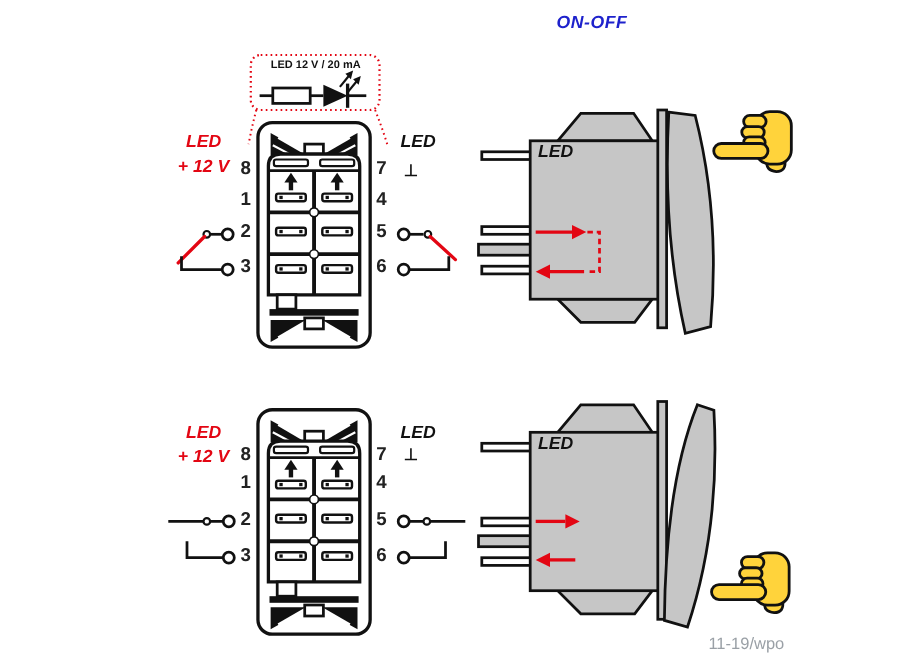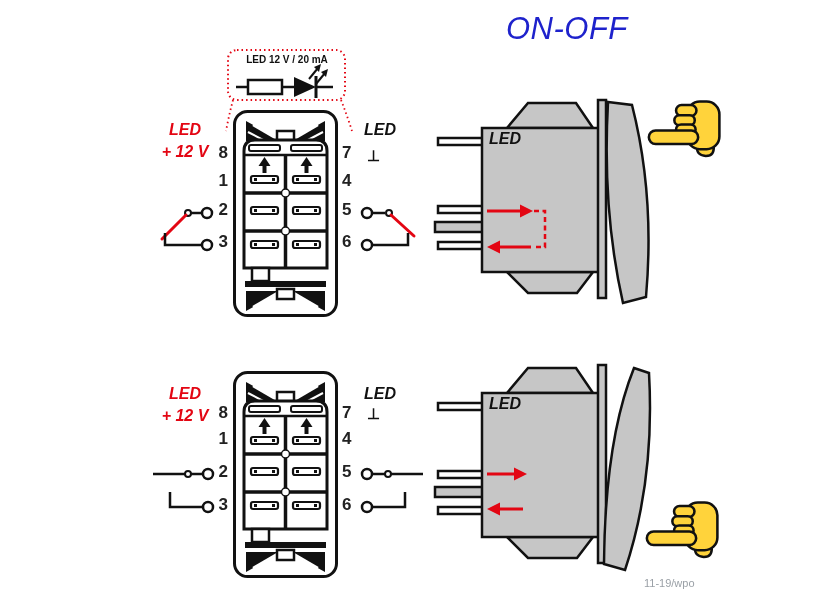--- a/index.html
+++ b/index.html
@@ -1,29 +1,29 @@
 <!DOCTYPE html>
 <html><head>
 <meta charset="utf-8">
 <style>
   html,body{margin:0;padding:0;background:#ffffff;}
   #page{position:relative;width:840px;height:600px;background:#ffffff;overflow:hidden;
         font-family:"Liberation Sans",sans-serif;}
   svg.canvas{position:absolute;left:0;top:0;}
   .t{position:absolute;line-height:1;color:#1a1a1a;white-space:nowrap;}
-  .title{font-size:31px;font-weight:normal;font-style:italic;color:#1e22cc;letter-spacing:.5px;}
+  .title{font-size:16px;font-weight:bold;font-style:italic;color:#1e22cc;letter-spacing:.5px;}
   .red-label{color:#e30613;font-weight:bold;font-style:italic;font-size:16px;}
   .blk-label{color:#111;font-weight:bold;font-style:italic;font-size:16px;}
   .pin{font-size:17px;font-weight:600;color:#222;width:18px;}
   .pl{left:210px;text-align:right;}
   .pr{left:342px;text-align:left;}
   .gnd{font-weight:bold;font-size:15px;color:#111;}
   .side-led{font-weight:bold;font-style:italic;font-size:16px;color:#111;}
   .boxlabel{font-weight:bold;font-size:10px;color:#111;width:116px;text-align:center;}
-  .watermark{font-size:11px;color:#9aa0a6;}
+  .watermark{font-size:15px;color:#9aa0a6;}
 </style>
 </head>
 <body>
 
 <div id="page">
 
 <svg class="canvas" width="840" height="600" viewBox="0 0 840 600">
   <defs>
 
     <g id="rearSwitch">

